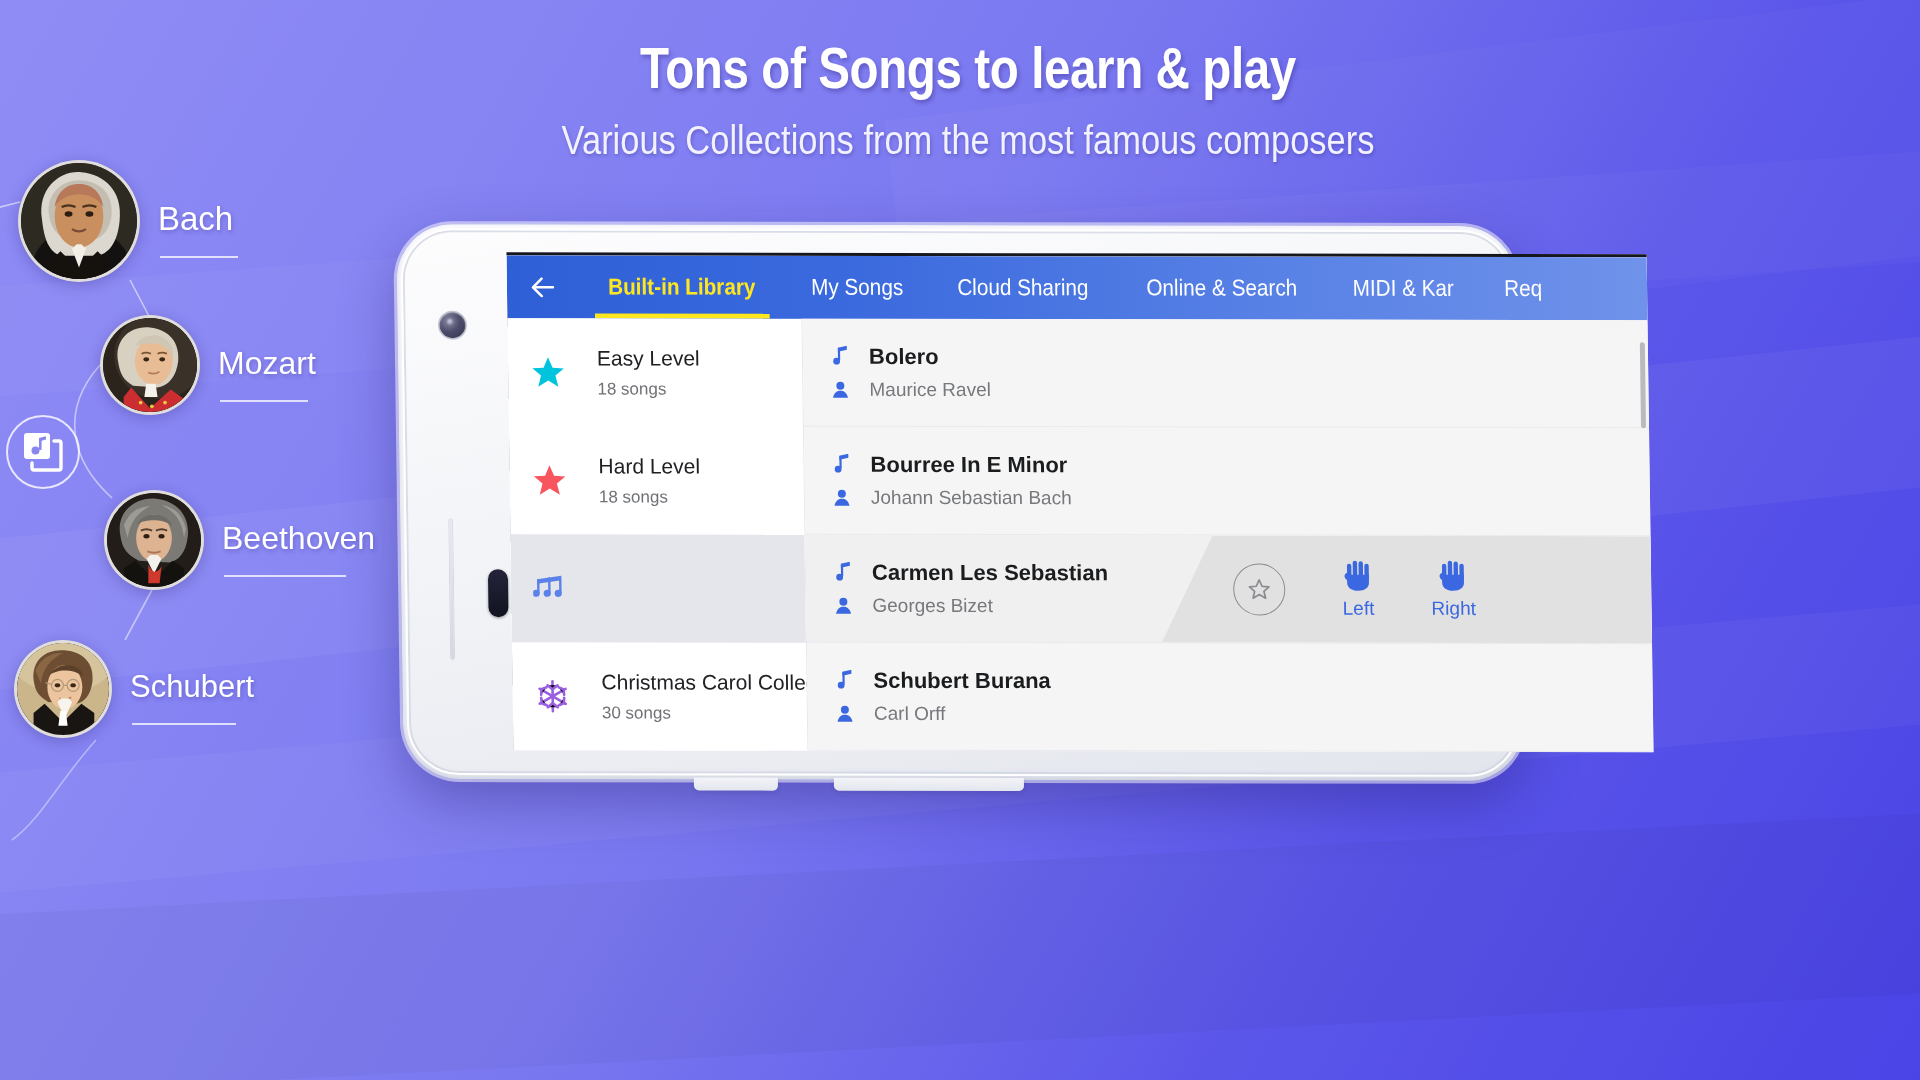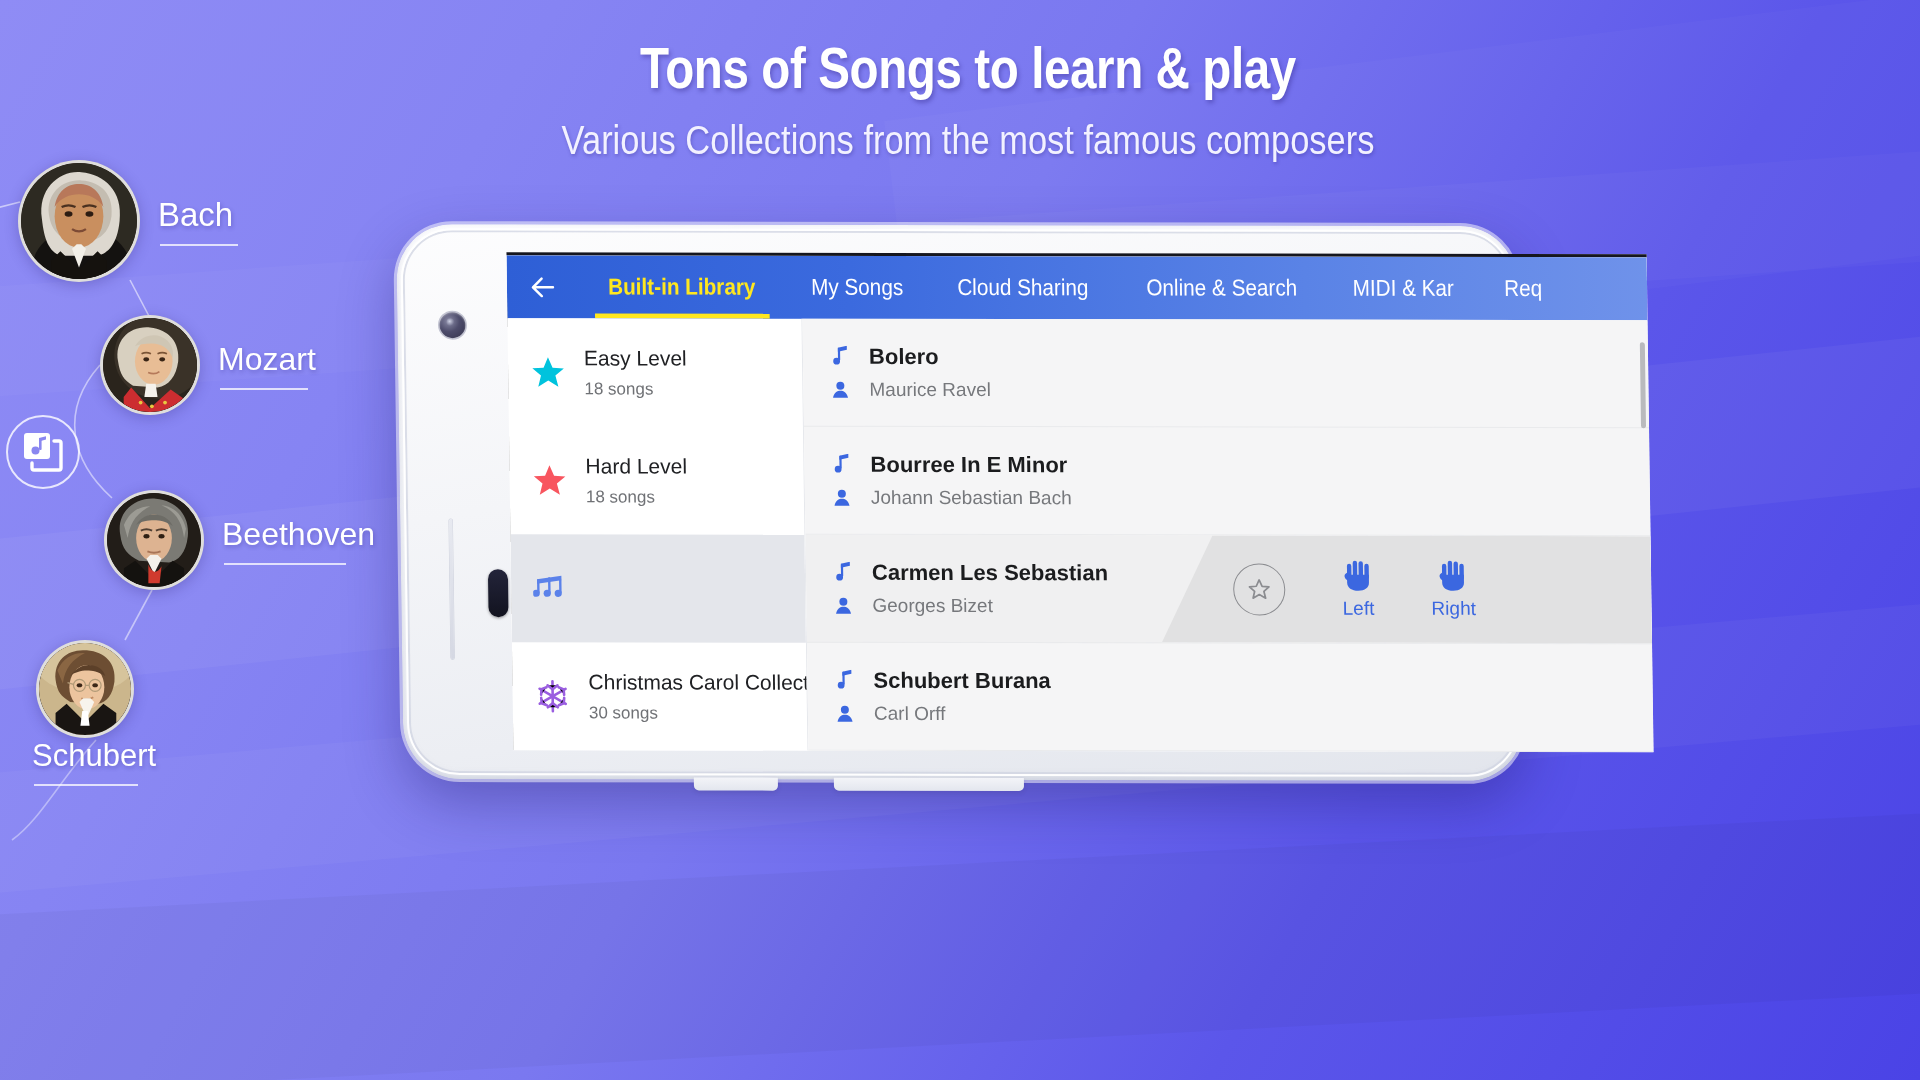--- a/index.html
+++ b/index.html
@@ -40,39 +40,39 @@
   .portrait {
     border-radius:50%; border:3px solid rgba(255,255,255,0.85);
     box-shadow:0 3px 14px rgba(30,20,100,0.25);
     overflow:hidden; position:relative; flex:none;
     background:#2b2218;
   }
   .portrait .face { position:absolute; inset:0; }
   .cname {
     margin-left:18px; color:#ffffff; font-weight:300;
     text-shadow:1px 2px 4px rgba(40,30,120,0.30);
-    white-space:nowrap; position:relative; padding-bottom:12px;
+    white-space:nowrap; position:relative; padding-bottom:20px;margin-top:16px;
   }
   .cname::after {
     content:""; position:absolute; left:2px; bottom:0; width:78px; height:2px;
     background:rgba(255,255,255,0.75);
   }
   #c-bach     { left:18px;  top:20px; }
   #c-bach .portrait  { width:122px; height:122px; }
   #c-bach .cname     { font-size:33px; }
   #c-bach .cname::after { width:78px; }
   #c-mozart   { left:100px; top:175px; }
   #c-mozart .portrait{ width:100px; height:100px; }
   #c-mozart .cname   { font-size:32px; }
   #c-mozart .cname::after { width:88px; }
   #c-beet     { left:104px; top:350px;align-items:center; }
   #c-beet .portrait  { width:100px; height:100px; }
   #c-beet .cname     { font-size:32px; }
   #c-beet .cname::after { width:122px; }
-  #c-schub    { left:14px;  top:500px;flex-direction:column; }
+  #c-schub    { left:14px;  top:500px; }
   #c-schub .portrait { width:98px;  height:98px; }
   #c-schub .cname    { font-size:31px; }
   #c-schub .cname::after { width:104px; }
 
   
   .app-badge {
     position:absolute; left:6px; top:275px; width:74px; height:74px;
     border-radius:50%; border:2px solid rgba(255,255,255,0.8);
     display:flex; align-items:center; justify-content:center;
   }
@@ -156,21 +156,21 @@
   
   .collections {
     width:295px; flex:none; background:#ffffff;
     border-right:1px solid #e6e8ec; overflow:hidden;
   }
   .coll-row {
     height:108px; display:flex; align-items:center; padding:0 12px 0 20px; gap:16px;
   }
   .coll-row.selected { background:#e4e6eb; }
   .coll-ico { width:40px; flex:none; display:flex; align-items:center; justify-content:center; }
-  .coll-txt { min-width:0; }
+  .coll-txt { min-width:0;margin-left:13px; }
   .coll-title { font-size:21px; color:#202124; white-space:nowrap; line-height:1.25; }
   .coll-row.selected .coll-title { color:#3062e3; }
   .coll-sub { font-size:17px; color:#6f7175; margin-top:7px; }
 
   
   .songs { flex:1; background:#f5f5f6; position:relative; overflow:hidden; }
   .song-row {
     height:108px; padding:0 0 0 26px; position:relative;
     border-bottom:1px solid #e9eaec; display:flex; flex-direction:column; justify-content:center;
   }

